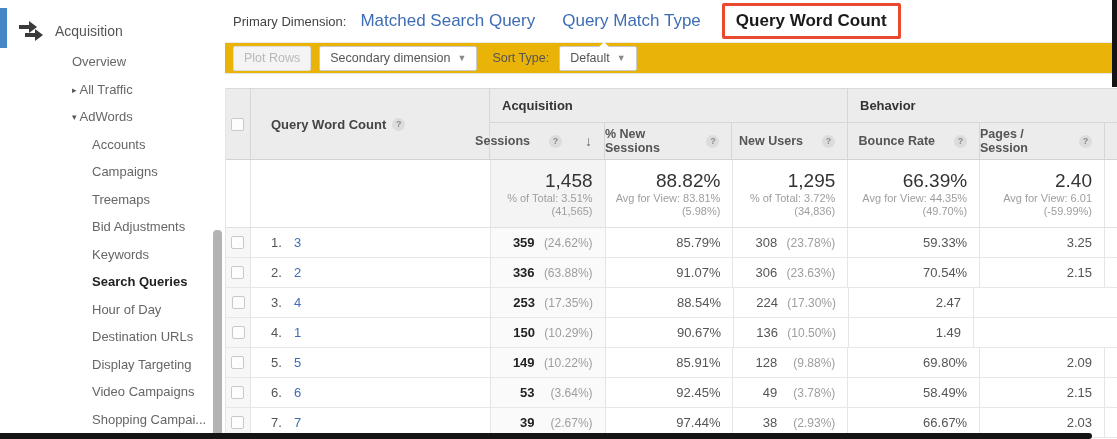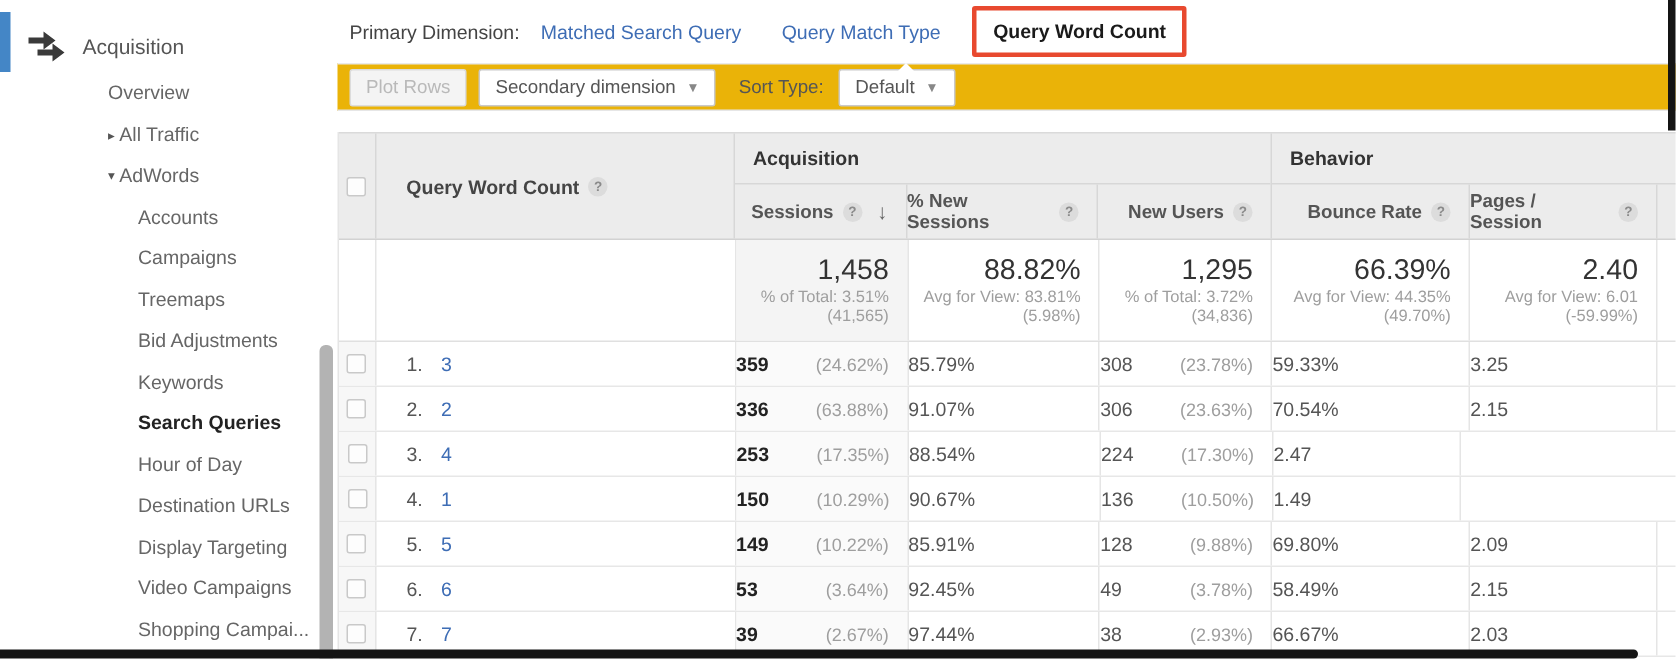--- a/index.html
+++ b/index.html
@@ -22,21 +22,21 @@
   .nav-item.lvl2 { padding-left:78px; }
   .nav-item.active { font-weight:bold; color:#222; }
   .nav-arrow { font-size:9px; color:#555; margin-right:3px; vertical-align:1px; }
   .scrollbar-thumb { position:absolute; left:213px; top:230px; width:9px; height:209px; background:#b3b3b3; border-radius:4px 4px 0 0; }
 
   
   .main { position:absolute; left:225px; top:0; width:892px; height:314px; }
 
   .pd-bar { position:absolute; left:0; top:0; width:100%; height:42px; background:#fff; display:flex; align-items:center; padding-left:8px; }
   .pd-label { font-size:13px; color:#444; margin-right:14px; }
-  .pd-tab { font-size:13px; color:#3e6db5; margin-right:27px; cursor:pointer;text-align:center; }
+  .pd-tab { font-size:17px; color:#3e6db5; margin-right:27px; cursor:pointer;text-align:center; }
   .pd-annotation { border:3px solid #e8492f; border-radius:2px; padding:5px 11px; margin-left:-6px; }
   .pd-tab.active { color:#1a1a1a; font-weight:bold; margin-right:0; }
   .pd-notch { position:absolute; top:42px; left:372px; width:0; height:0;
     border-left:7px solid transparent; border-right:7px solid transparent; border-bottom:7px solid #fff; z-index:2; }
 
   .toolbar { position:absolute; left:0; top:42px; width:100%; height:32px; background:#eab308;
     border-top:1px solid #eaeaea; border-bottom:1px solid #e6e6e6; display:flex; align-items:center; padding-left:8px; gap:8px; }
   .btn { height:25px; padding:0 10px; border:1px solid #c9c9c9; border-radius:2px; background:#fff;
     font-size:12.5px; color:#555; display:inline-flex; align-items:center; gap:7px; cursor:pointer; }
   .btn.disabled { background:#f4f4f4; border-color:#dcdcdc; color:#b9b9b9; cursor:default; }
@@ -51,41 +51,41 @@
 
   .thead { display:flex; height:72px; background:#ececec; border-top:1px solid #dadada; border-bottom:1px solid #d2d2d2; }
   .thead .cell { border-right:1px solid #d7d7d7; }
   .h-cb { display:flex; align-items:center; justify-content:center; }
   .h-dim { display:flex; align-items:center; padding-left:20px; gap:6px; font-size:13px; font-weight:bold; color:#444; }
   .h-group { display:flex; flex-direction:column; border-right:1px solid #d7d7d7; }
   .g-acq { width:358px; } .g-beh { width:269px; border-right:none; }
   .group-label { height:34px; line-height:34px; padding-left:12px; font-size:13px; font-weight:bold; color:#333;
     border-bottom:1px solid #d7d7d7; }
   .group-cols { display:flex; height:38px; }
-  .hcol { display:flex; align-items:center; justify-content:flex-end; padding-right:12px; gap:6px;
+  .hcol { display:flex; align-items:center; justify-content:flex-end; padding-right:12px; gap:19px;
     font-size:12.5px; font-weight:bold; color:#555; border-right:1px solid #d7d7d7; }
   .hcol.last { border-right:none; }
   .g-beh .hcol.w-ps { border-right:1px solid #d7d7d7; }
   .help { display:inline-block; width:13px; height:13px; border-radius:50%; background:#dcdcdc; color:#8a8a8a;
     font-size:9px; line-height:13px; text-align:center; font-weight:bold; flex:none; cursor:pointer; }
   .sort-arrow { font-size:14px; color:#666; margin-left:4px; font-weight:normal; cursor:pointer; }
 
   .totals { display:flex; height:68px; background:#fff; border-bottom:1px solid #e0e0e0; }
   .t-num { display:flex; flex-direction:column; align-items:flex-end; justify-content:center; padding-right:12px; }
   .t-val { font-size:19px; color:#333; line-height:23px; }
   .t-sub { font-size:11px; color:#9e9e9e; line-height:13px; }
   .totals .w-sess { background:#f4f4f4; }
 
   .tbody .trow { display:flex; height:30px; background:#fff; border-bottom:1px solid #e7e7e7; }
   .b-cb { background:#f7f7f7; display:flex; align-items:center; justify-content:center; }
   .cb { width:13px; height:13px; border:1px solid #c9c9c9; border-radius:2px; background:#fdfdfd; cursor:pointer; }
   .b-dim { display:flex; align-items:center; padding-left:20px; font-size:13px; }
   .rank { color:#555; width:23px; }
   .wc-link { color:#3e6db5; text-decoration:none; cursor:pointer; }
-  .b-num { display:flex; align-items:center; justify-content:space-between; padding-right:12px; font-size:13px; color:#555; }
+  .b-num { display:flex; align-items:center; justify-content:flex-end; padding-right:12px; font-size:13px; color:#555; }
   .b-num.w-sess { background:#fafafa; }
   .num-b { font-weight:bold; color:#222; }
   .pct { display:inline-block; width:58px; text-align:right; color:#9e9e9e; font-size:12px; }
 
   
   .bar-bottom { position:absolute; left:0; top:433px; width:1092px; height:6px; background:#141414; border-radius:0 3px 3px 0; z-index:6; }
   .bar-right { position:absolute; left:1112px; top:0; width:5px; height:87px; background:#141414; z-index:6; }
 </style>
 </head>
 <body>

